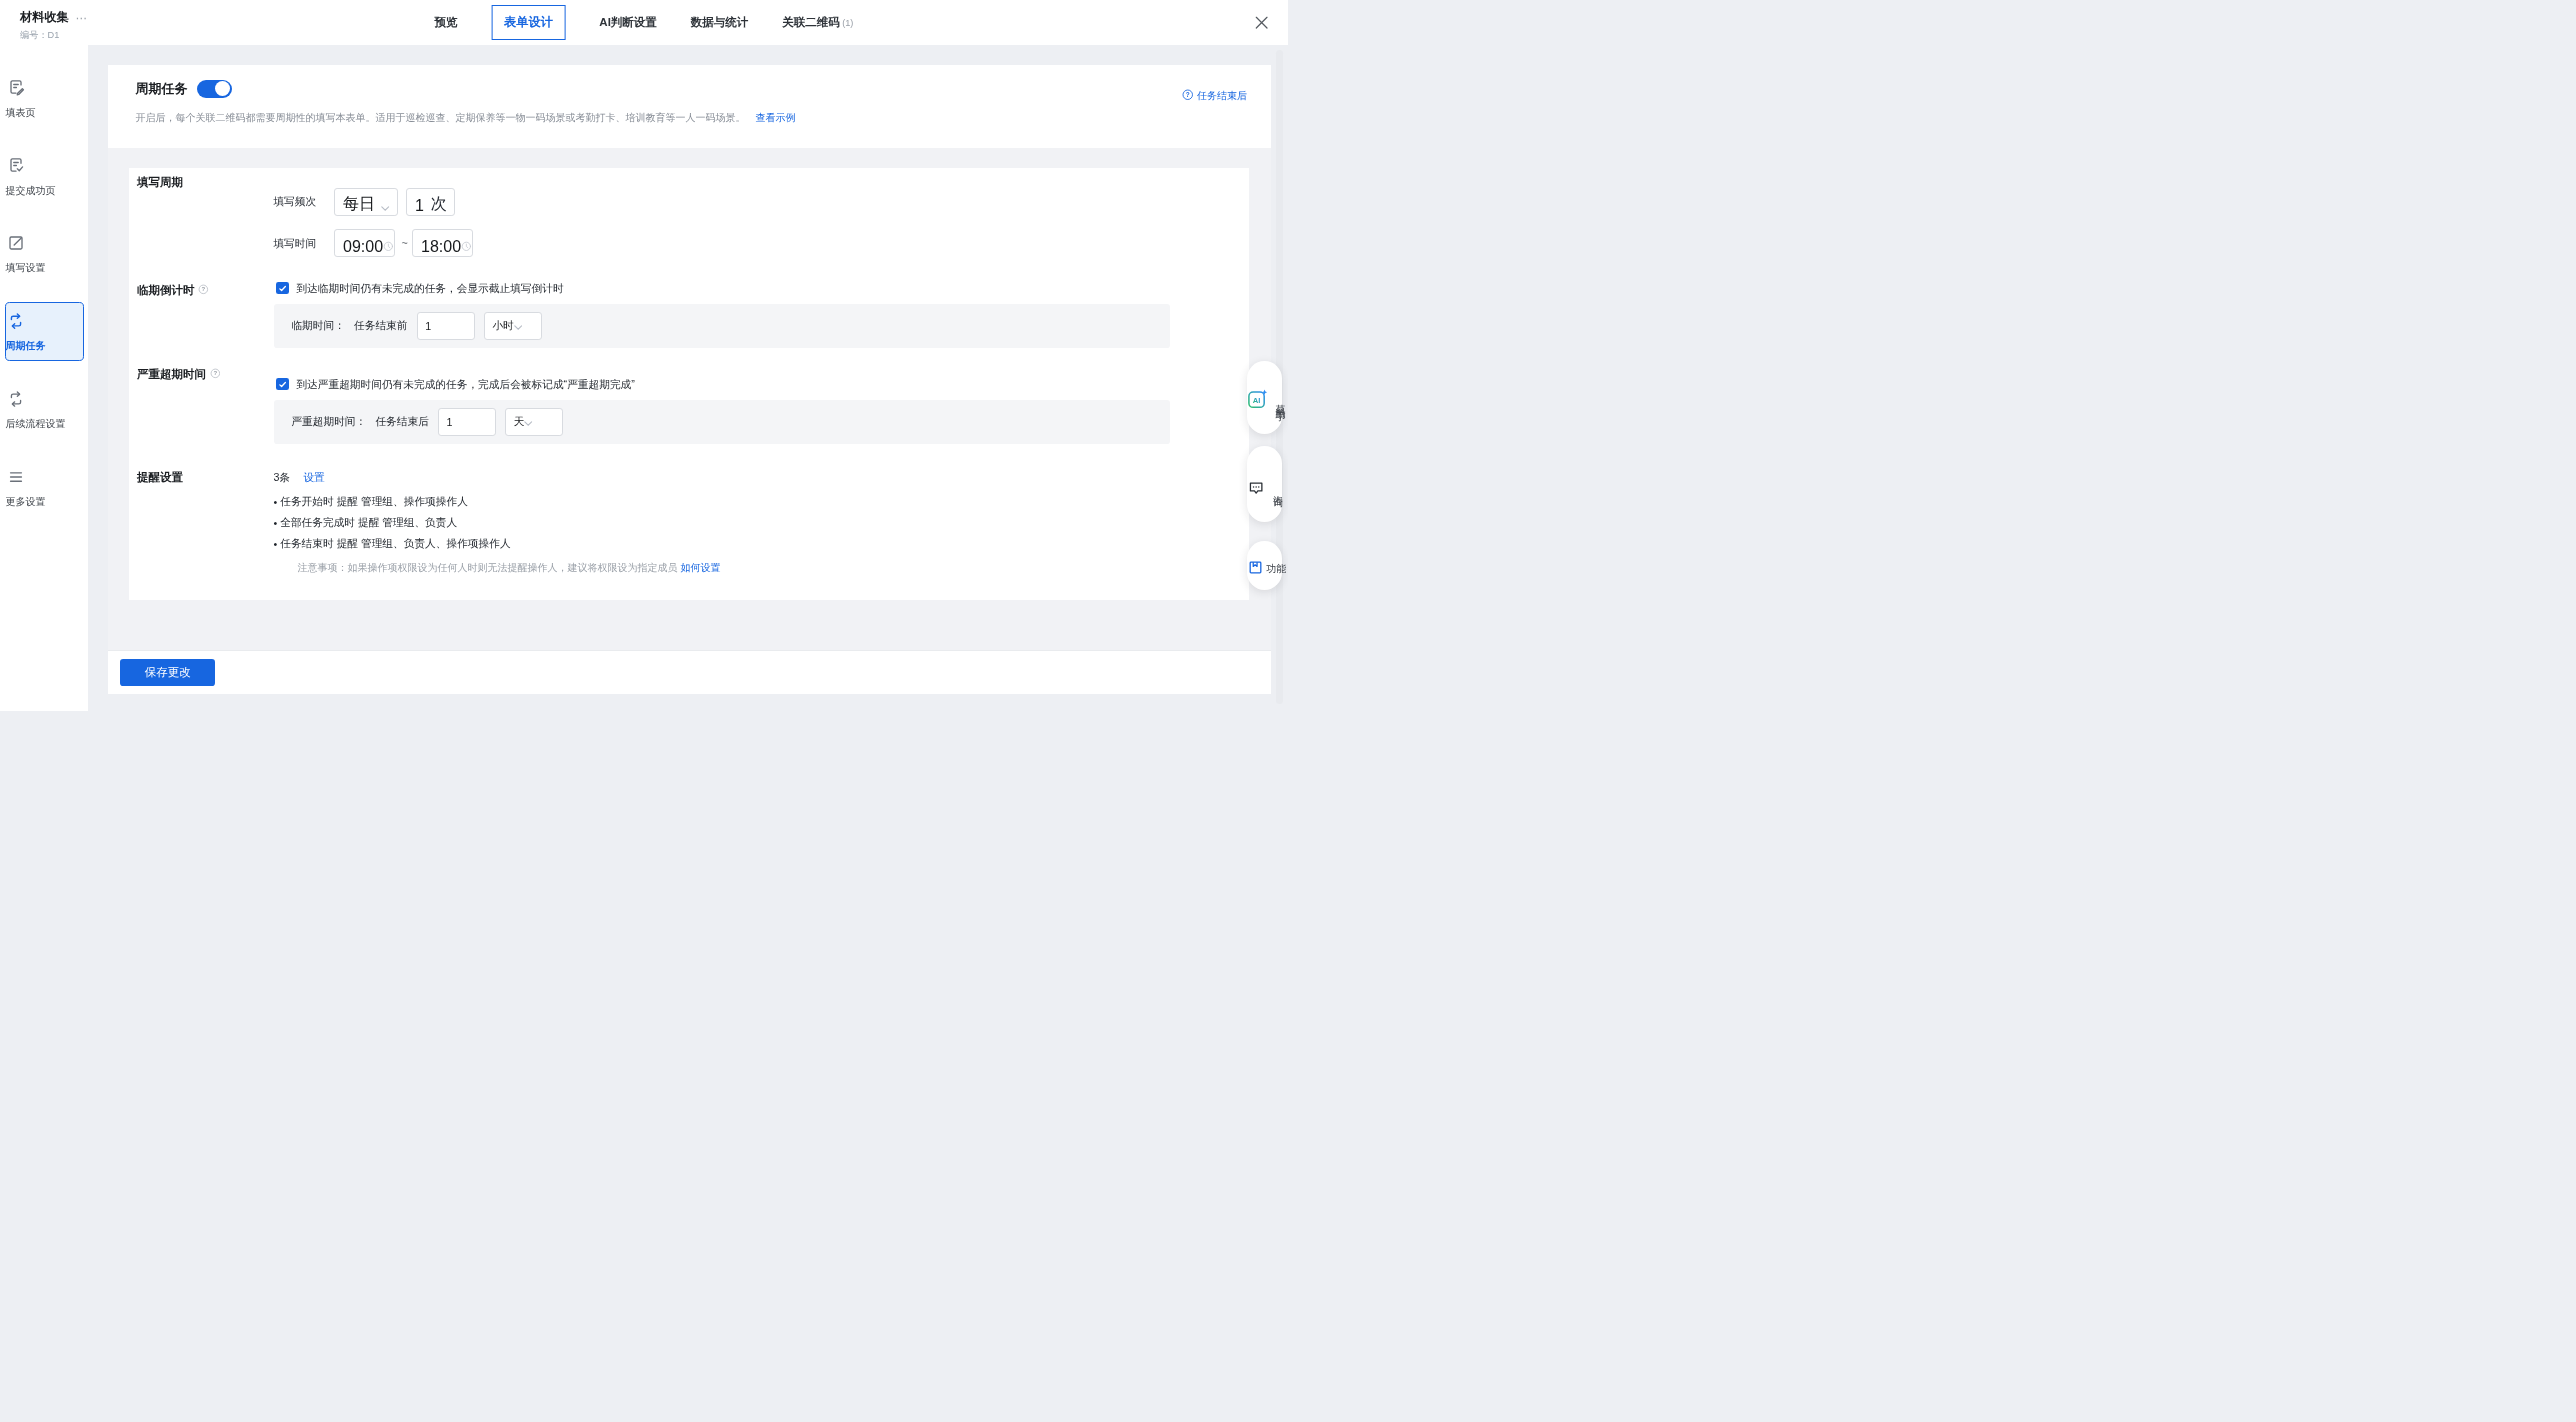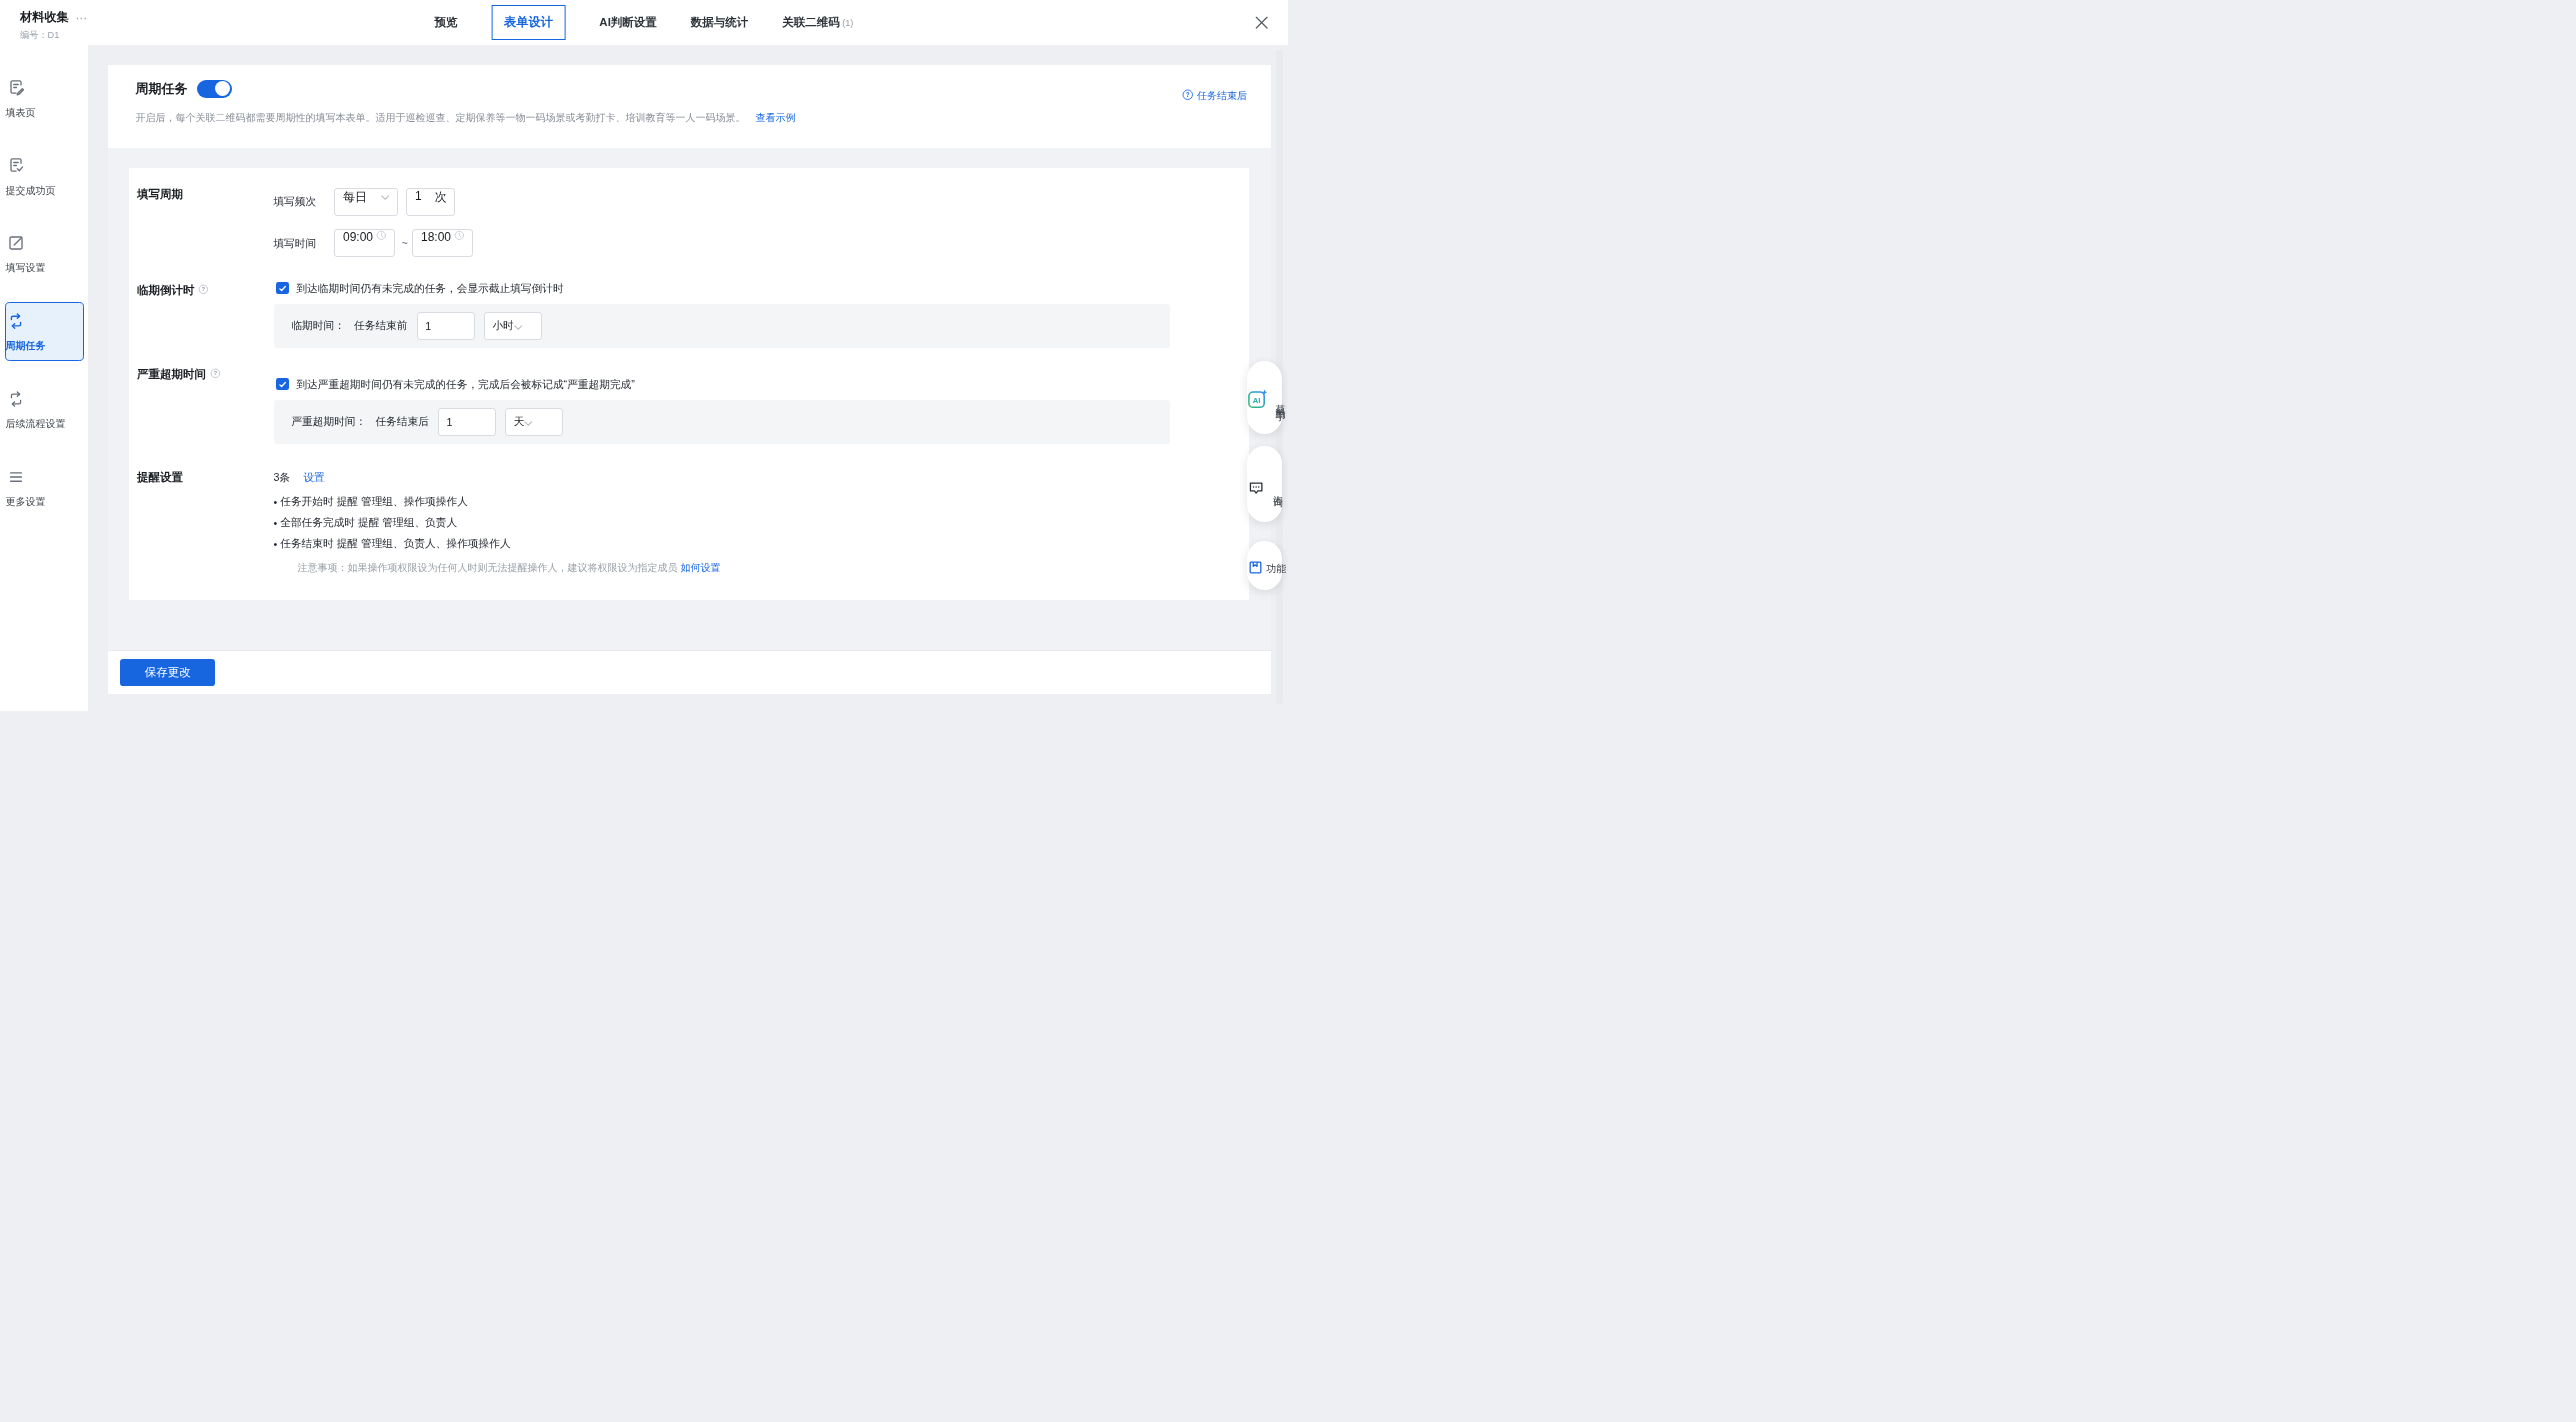--- a/index.html
+++ b/index.html
@@ -44,21 +44,21 @@
   .how-to { position:absolute; right:24px; top:24px; display:flex; align-items:center; gap:3.8px; font-size:10px; color:#1766e0; cursor:pointer; white-space:nowrap; }
 
   .card-footer { position:absolute; left:0; bottom:0; right:0; height:44px; background:#fff; border-top:0.8px solid #e9ebee; display:flex; align-items:center; padding-left:12.2px; }
   .save-btn { width:95px; height:27.5px; background:#1766e0; color:#fff; font-size:11.5px; border:none; border-radius:3.1px; cursor:pointer; font-family:inherit; white-space:nowrap; }
 
   
   .panel { position:absolute; left:21.4px; top:103px; width:1120px; height:432px; background:#fff; }
   .lbl-main { position:absolute; left:7.6px; font-size:11.5px; font-weight:bold; color:#1b1e22; white-space:nowrap; display:flex; align-items:center; gap:3.8px; }
   .lbl-sub { position:absolute; font-size:10.7px; color:#262b33; white-space:nowrap; }
   .inp { position:absolute; height:28px; border:0.8px solid #d8dbe0; border-radius:3.1px; background:#fff;
-         display:flex; align-items:flex-start; padding:0 7.6px; font-size:12px; color:#17191c; cursor:pointer; }
+         display:flex; align-items:flex-end; padding:0 7.6px; font-size:16px; color:#17191c; cursor:pointer; }
   .inp .val { flex:1; white-space:nowrap; }
   .inp .suffix { color:#262b33; white-space:nowrap; }
   .tilde { position:absolute; font-size:10.7px; color:#5f646b; }
   .cbx { position:absolute; width:12.2px; height:12.2px; background:#1766e0; border-radius:2.3px; display:flex; align-items:center; justify-content:center; cursor:pointer; }
   .cbx-text { position:absolute; font-size:10.7px; color:#1f242b; white-space:nowrap; cursor:default; }
   .subbox { position:absolute; left:145px; width:896px; height:44px; background:#f4f5f7; border-radius:3.1px;
             display:flex; align-items:center; padding-left:17px; gap:9.2px; }
   .subbox .sb-lbl, .subbox .sb-prefix { font-size:10.7px; color:#1f242b; white-space:nowrap; }
   .subbox .inp2 { position:relative; width:58px; height:27.5px; border:0.8px solid #d8dbe0; border-radius:3.1px; background:#fff; display:flex; align-items:center; padding:0 7.6px; font-size:10.7px; }
   .bullet-row { position:absolute; left:144px; font-size:10.7px; color:#1f242b; white-space:nowrap; display:flex; align-items:center; gap:3.1px; }
@@ -201,21 +201,21 @@
             <circle cx="8" cy="8" r="6.6" stroke="#1766e0" stroke-width="1.2"></circle>
             <text x="8" y="11.2" text-anchor="middle" font-size="9" fill="#1766e0" font-weight="bold">?</text>
           </svg>
         </span>
         <span>任务结束后</span>
       </div>
     </div>
 
     <div class="panel">
 
-      <div class="lbl-main" style="top:19px;text-align:right;">
+      <div class="lbl-main" style="top:7px;text-align:right;">
         <span>填写周期</span>
       </div>
       <div class="lbl-sub" style="left:144px; top:27px;">填写频次</div>
 
       <div class="inp" style="left:205px; top:20px; width:64px;">
         <span class="val">每日</span>
         <span>
           <svg width="8.4" height="5.3" viewBox="0 0 11 7" fill="none" stroke="#b8bdc6" stroke-width="1.4" stroke-linecap="round">
               <path d="M1 1 L5.5 5.6 L10 1"></path>
             </svg>

